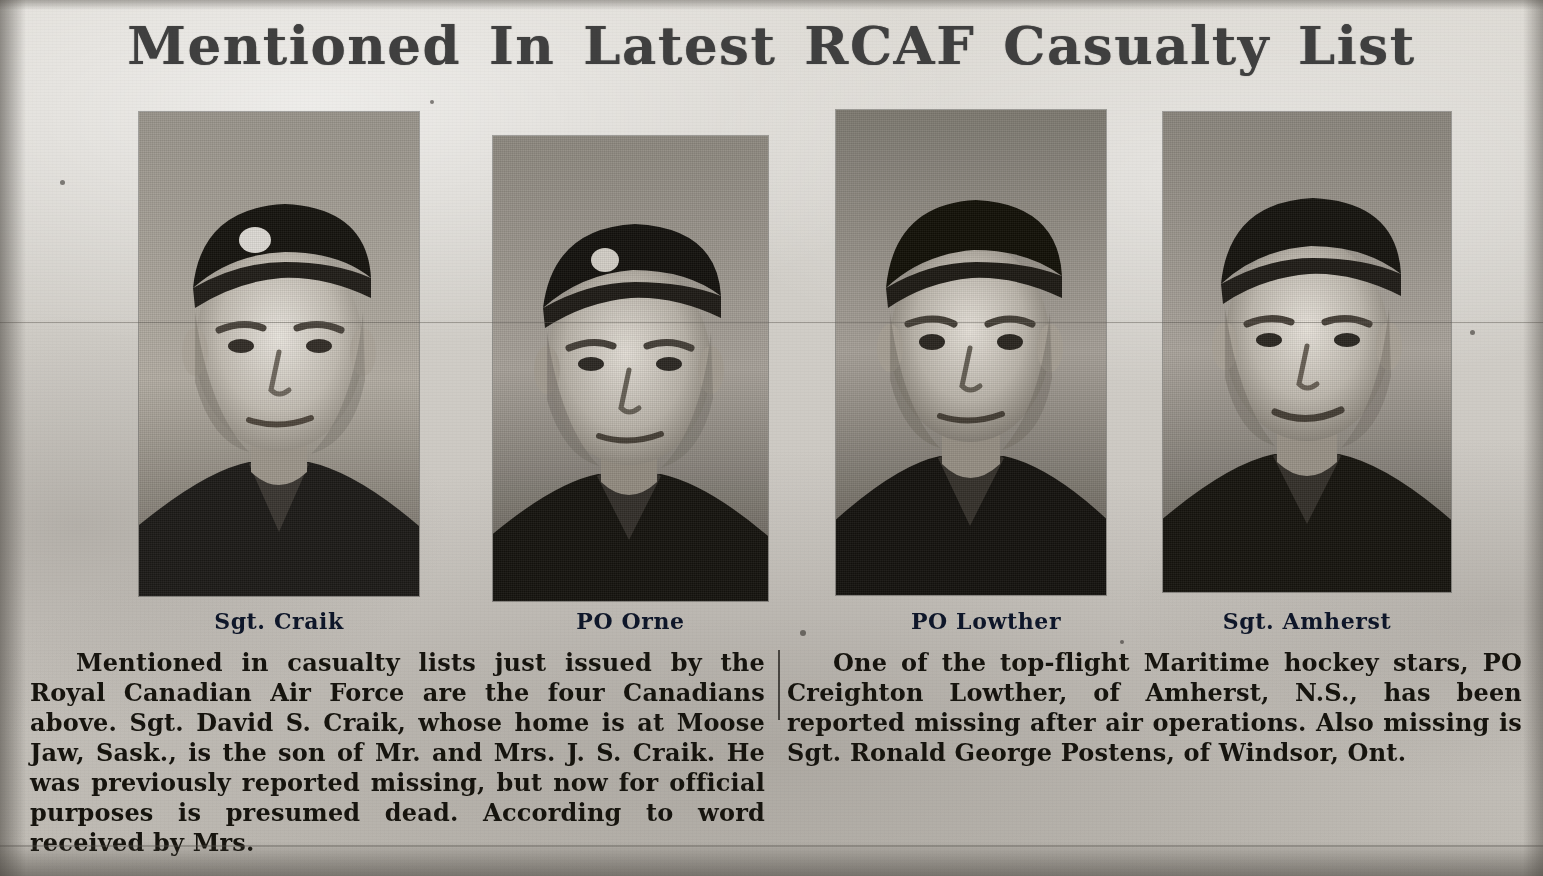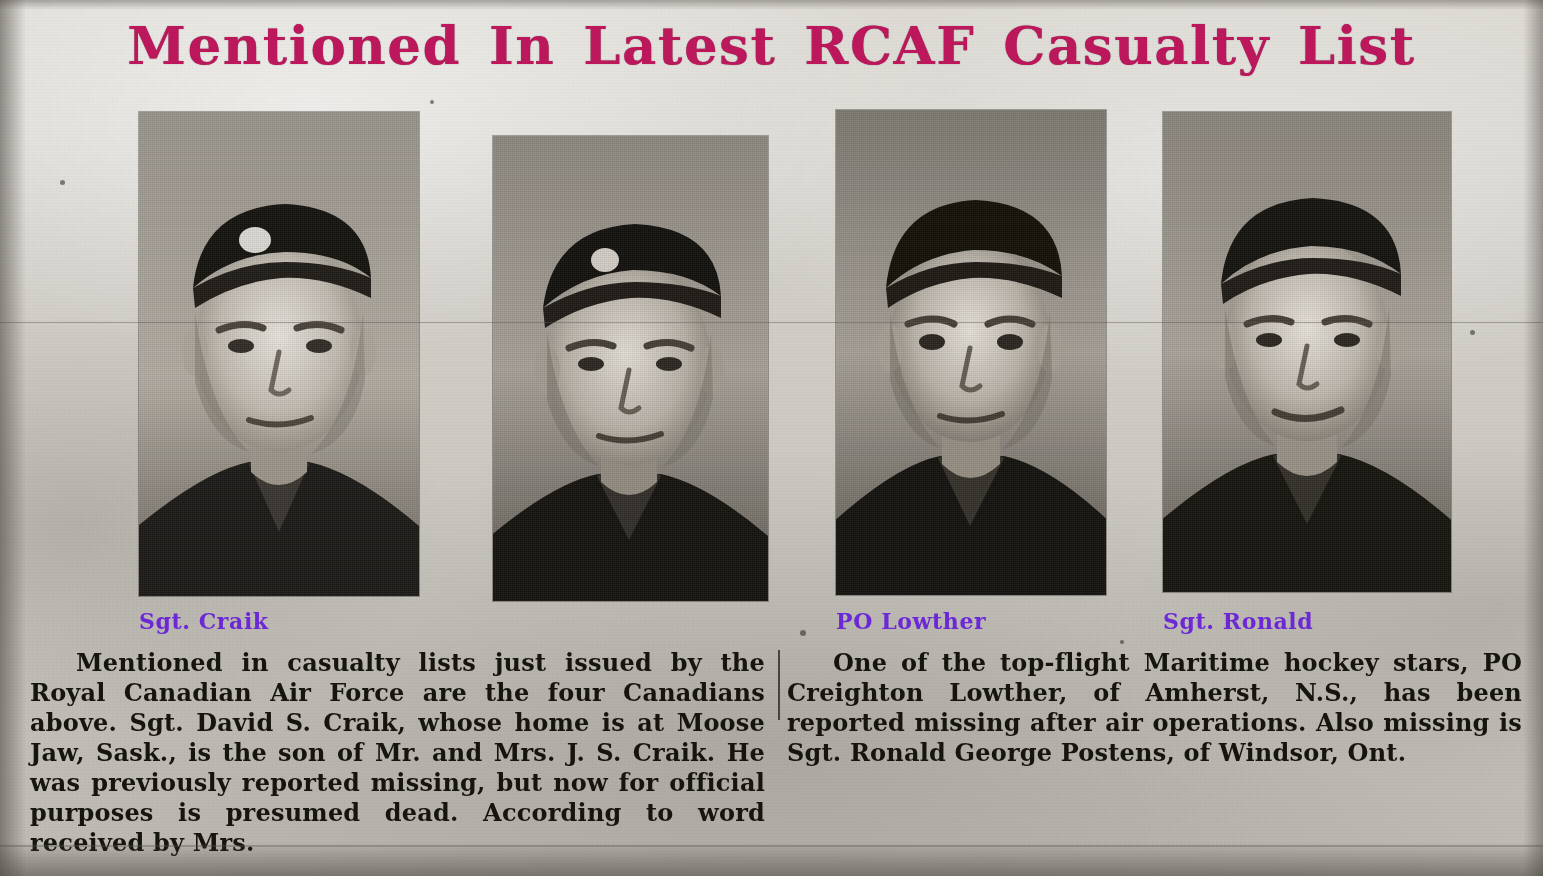--- a/index.html
+++ b/index.html
@@ -86,21 +86,21 @@
   .headline {
     position: absolute;
     top: 14px;
     left: 0;
     width: 100%;
     text-align: center;
     font-family: "DejaVu Serif", serif;
     font-size: 53px;
     font-weight: 700;
     letter-spacing: 1.5px;
-    color: #be185d;
+    color: #404040;
     text-shadow: 0 0 1px rgba(40,38,34,0.6);
     word-spacing: 8px;
   }
 
   .photo-row {
     position: absolute;
     top: 112px;
     left: 0;
     width: 100%;
     height: 490px;
@@ -121,24 +121,25 @@
     opacity: 0.35;
     background-image:
       repeating-linear-gradient(0deg, rgba(255,255,255,0.10) 0 1px, rgba(0,0,0,0.12) 1px 2px),
       repeating-linear-gradient(90deg, rgba(255,255,255,0.08) 0 1px, rgba(0,0,0,0.10) 1px 2px);
     pointer-events: none;
     z-index: 5;
   }
   .caption {
     position: absolute;
     width: 100%;
+    text-align: center;
     font-family: "DejaVu Serif", serif;
     font-weight: 700;
     font-size: 22px;
-    color: #6d28d9;
+    color: #0f172a;
     letter-spacing: 0.6px;
   }
 
   .body-text {
     position: absolute;
     top: 648px;
     left: 30px;
     right: 20px;
     display: flex;
     gap: 22px;
@@ -262,20 +263,21 @@
           <path d="M154 210 Q176 202 198 212" stroke="#453f38" stroke-width="7" fill="none" stroke-linecap="round"></path>
           <ellipse cx="98" cy="228" rx="13" ry="7" fill="#2c2823"></ellipse>
           <ellipse cx="176" cy="228" rx="13" ry="7" fill="#2c2823"></ellipse>
           <path d="M136 234 L128 272 Q136 280 146 272" stroke="#655f55" stroke-width="5" fill="none" stroke-linecap="round"></path>
           <path d="M106 300 Q136 310 168 298" stroke="#463f36" stroke-width="6" fill="none" stroke-linecap="round"></path>
           <path d="M54 196 Q68 292 106 330 Q70 320 54 264 Z" fill="#746e65" opacity="0.5"></path>
           <path d="M218 196 Q208 292 168 332 Q208 320 220 262 Z" fill="#746e65" opacity="0.45"></path>
         </svg>
         <div class="halftone"></div>
       </div>
+      <div class="caption" style="top:496px;">PO Orne</div>
     </div>
 
     <div class="photo-cell" style="left:836px; width:300px;">
       <div class="photo" style="width:270px; height:485px; margin-top:-2px;">
         <svg viewBox="0 0 270 485" width="270" height="485" preserveAspectRatio="none">
           <defs>
             <radialGradient id="faceC" cx="50%" cy="44%" r="60%">
               <stop offset="0%" stop-color="#e6e1d9"></stop>
               <stop offset="58%" stop-color="#bbb5ab"></stop>
               <stop offset="100%" stop-color="#7b756b"></stop>
@@ -337,21 +339,21 @@
           <path d="M162 210 Q184 202 206 212" stroke="#463f37" stroke-width="7" fill="none" stroke-linecap="round"></path>
           <ellipse cx="106" cy="228" rx="13" ry="7" fill="#2b2721"></ellipse>
           <ellipse cx="184" cy="228" rx="13" ry="7" fill="#2b2721"></ellipse>
           <path d="M144 234 L136 272 Q144 280 154 272" stroke="#675f55" stroke-width="5" fill="none" stroke-linecap="round"></path>
           <path d="M112 300 Q144 314 178 298" stroke="#453e35" stroke-width="7" fill="none" stroke-linecap="round"></path>
           <path d="M62 196 Q76 292 112 334 Q76 324 62 266 Z" fill="#756f66" opacity="0.5"></path>
           <path d="M226 196 Q216 292 178 336 Q216 324 228 264 Z" fill="#756f66" opacity="0.45"></path>
         </svg>
         <div class="halftone"></div>
       </div>
-      <div class="caption" style="top:496px;">Sgt. Ronald</div>
+      <div class="caption" style="top:496px;">Sgt. Amherst</div>
     </div>
 
   </div>
 
   <div class="col-divider"></div>
 
   <div class="body-text">
     <div class="col">
       <p><span class="indent"></span><span>Mentioned in casualty lists just issued by the Royal Canadian Air Force are the four Canadians above. Sgt. David S. Craik, whose home is at Moose Jaw, Sask., is the son of Mr. and Mrs. J. S. Craik. He was previously reported missing, but now for official purposes is presumed dead.  According to word received by Mrs.</span></p>
     </div>

